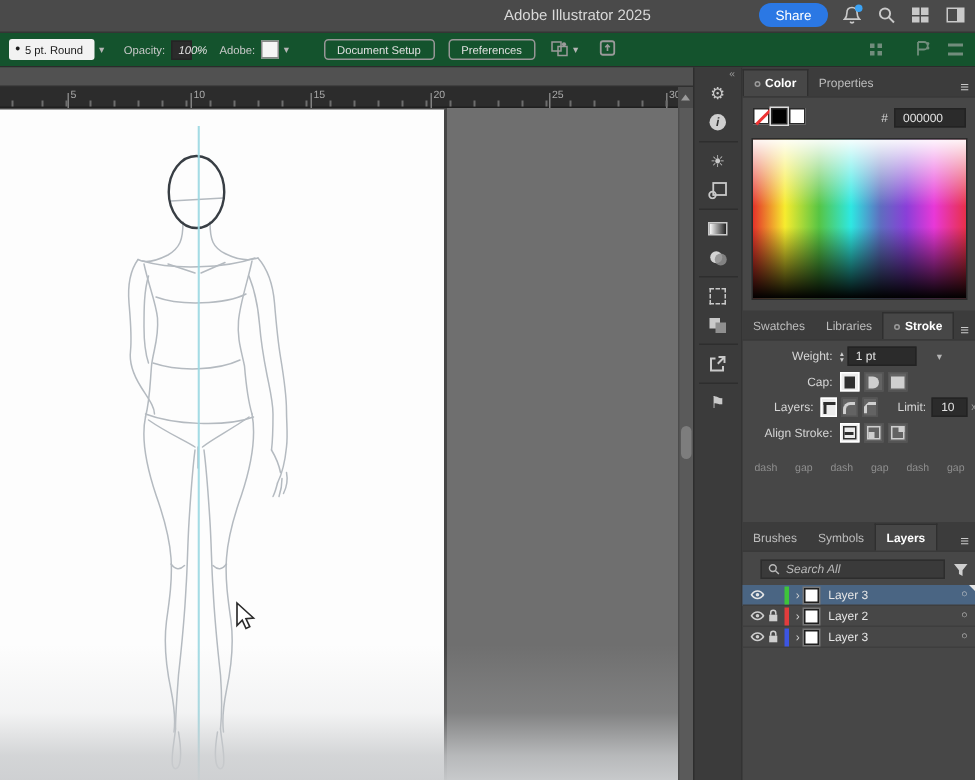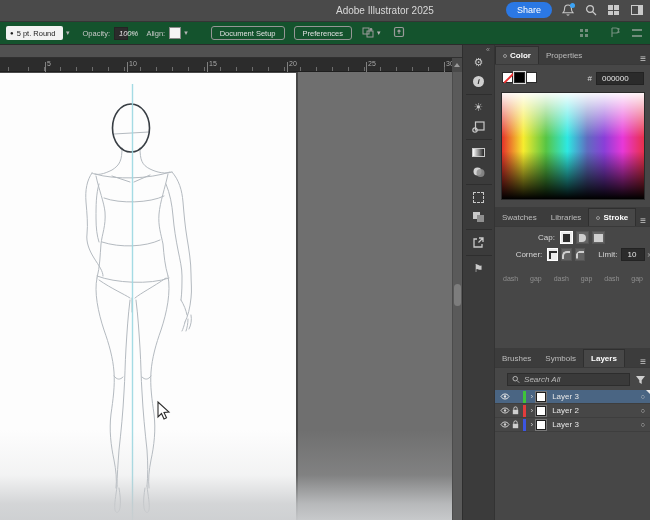--- a/index.html
+++ b/index.html
@@ -203,21 +203,21 @@
 
 <div class="abs toolbar">
   <div class="ss-drop">
     <span class="ss-dot">●</span>
     <span>5 pt. Round</span>
   </div>
   <span class="chev">▾</span>
   <span class="tlabel">Opacity:</span>
   <div class="tfield op-field">100%</div>
   <span class="chev">›</span>
-  <span class="tlabel">Align:</span>
+  <span class="tlabel">Adobe:</span>
   <div class="style-swatch"></div>
   <span class="chev">▾</span>
   <button class="tbtn first">Document Setup</button>
   <button class="tbtn">Preferences</button>
   <span class="tb2-ic">
     <svg width="12" height="11" viewBox="0 0 12 11">
         <rect x="1" y="1" width="6" height="6" fill="none" stroke="#9a9a9a"></rect>
         <rect x="5" y="4" width="6" height="6" fill="none" stroke="#9a9a9a"></rect>
         <circle cx="9" cy="2.5" r="1.4" fill="#9a9a9a"></circle>
       </svg>
@@ -394,45 +394,72 @@
       <span class="tab">
           <span>Libraries</span>
         </span>
       <span class="tab active">
         <span class="mod-dot"></span>
         <span>Stroke</span>
       </span>
       <span class="pmenu">≡</span>
     </div>
     <div class="srow">
+      <span class="slabel">Weight:</span>
+      <span class="stepper">
+        <span>▴</span>
+          <span>▾</span>
+      </span>
+      <div class="sfield wfield">1 pt</div>
+      <span class="chev" style="margin-left:14px">▾</span>
+    </div>
+    <div class="srow">
       <span class="slabel">Cap:</span>
       <span class="btn3 sel">
           <span class="glyph-cap"></span>
         </span>
       <span class="btn3">
           <span class="glyph-cap round"></span>
         </span>
       <span class="btn3">
           <span class="glyph-cap proj"></span>
         </span>
     </div>
     <div class="srow">
-      <span class="slabel">Corner:</span>
+      <span class="slabel">Layers:</span>
       <span class="btn3 sel">
           <span class="glyph-corner"></span>
         </span>
       <span class="btn3">
           <span class="glyph-corner round"></span>
         </span>
       <span class="btn3">
           <span class="glyph-corner bevel"></span>
         </span>
       <span class="limit-lbl">Limit:</span>
       <div class="sfield lfield">10</div>
       <span class="lsuffix">x</span>
+    </div>
+    <div class="srow">
+      <span class="slabel">Align Stroke:</span>
+      <span class="btn3 sel">
+          <span class="glyph-align ga-center">
+            <i></i>
+          </span>
+        </span>
+      <span class="btn3">
+          <span class="glyph-align ga-inside">
+            <i></i>
+          </span>
+        </span>
+      <span class="btn3">
+          <span class="glyph-align ga-outside">
+            <i></i>
+          </span>
+        </span>
     </div>
     <div class="dashgap-row">
       <span>dash</span>
       <span>gap</span>
       <span>dash</span>
       <span>gap</span>
       <span>dash</span>
       <span>gap</span>
     </div>
   </div>

